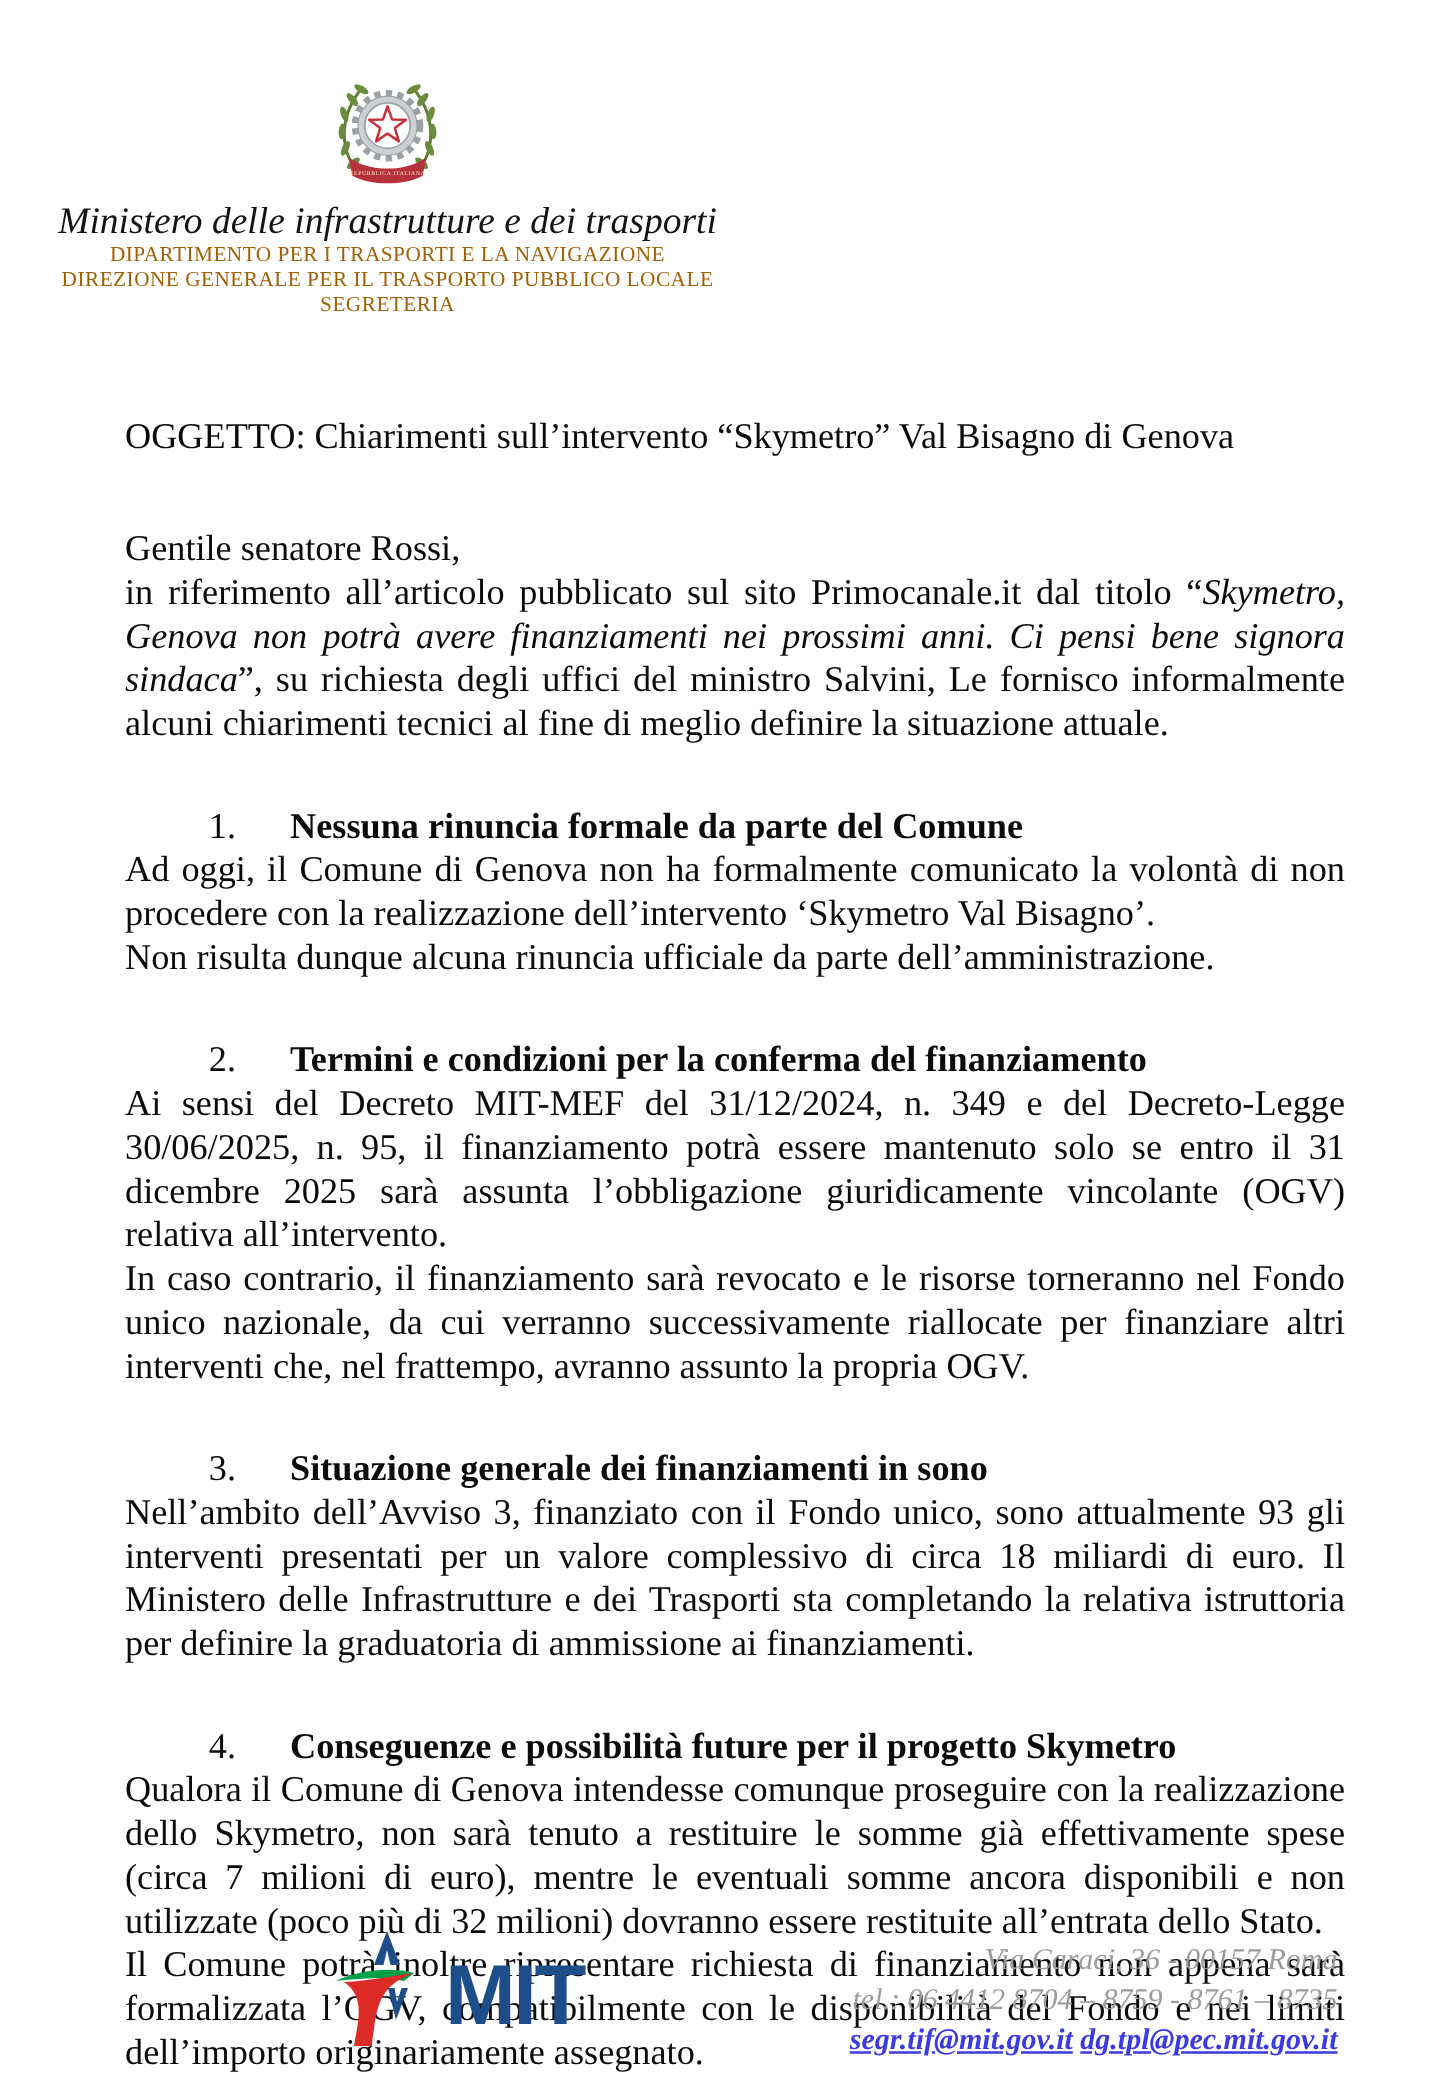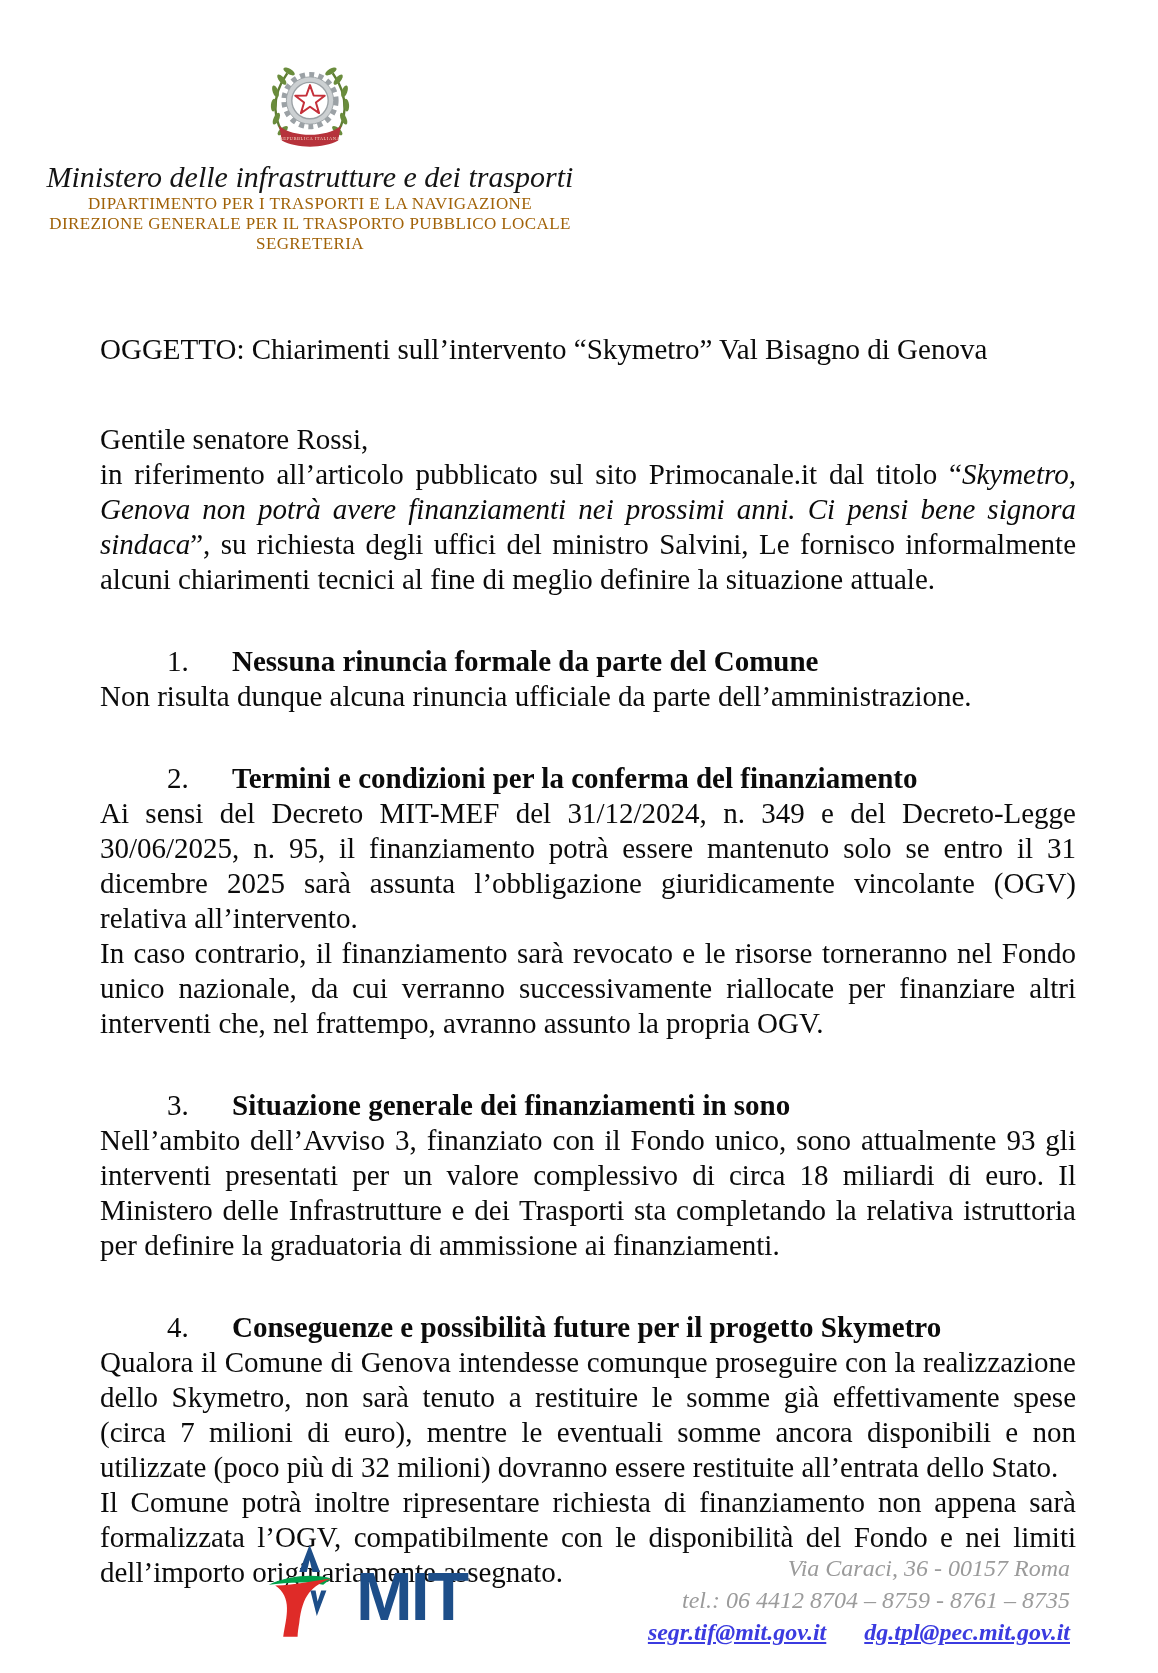--- a/index.html
+++ b/index.html
@@ -42,21 +42,21 @@
   .mit-text {
     font-family:"Liberation Sans", sans-serif; font-weight:bold;
     font-size:68px; letter-spacing:-2px; color:#1d4e89; line-height:1;
     margin-left:12px; margin-top:8px;
   }
   .contact {
     position:absolute; right:88px; top:1552px; text-align:right;
     font-style:italic; font-size:24px; line-height:32px; color:#9b9b9b;
   }
   .contact a {
-    color:#3b3be0; text-decoration:underline; font-weight:bold;margin-left:32px;
+    color:#3b3be0; text-decoration:underline; font-weight:bold;
   }
 </style>
 </head>
 <body>
 
 <div class="page">
 
   <div class="letterhead">
     <svg class="emblem" width="100" height="96" viewBox="0 0 110 104">
 
@@ -99,20 +99,21 @@
   </div>
 
   <div class="letter-body">
     <p class="subject">OGGETTO: Chiarimenti sull’intervento “Skymetro” Val Bisagno di Genova</p>
 
     <p>Gentile senatore Rossi,</p>
 
     <p class="just"><span>in riferimento all’articolo pubblicato sul sito Primocanale.it dal titolo “</span><span class="it">Skymetro, Genova non potrà avere finanziamenti nei prossimi anni. Ci pensi bene signora sindaca</span><span>”, su richiesta degli uffici del ministro Salvini, Le fornisco informalmente alcuni chiarimenti tecnici al fine di meglio definire la situazione attuale.</span></p>
 
     <div class="sec-head"><span class="sec-num">1.</span><span class="sec-ttl">Nessuna rinuncia formale da parte del Comune</span></div>
+    <p class="just">Ad oggi, il Comune di Genova non ha formalmente comunicato la volontà di non procedere con la realizzazione dell’intervento ‘Skymetro Val Bisagno’.</p>
     <p class="just">Non risulta dunque alcuna rinuncia ufficiale da parte dell’amministrazione.</p>
 
     <div class="sec-head"><span class="sec-num">2.</span><span class="sec-ttl">Termini e condizioni per la conferma del finanziamento</span></div>
     <p class="just">Ai sensi del Decreto MIT-MEF del 31/12/2024, n. 349 e del Decreto-Legge 30/06/2025, n. 95, il finanziamento potrà essere mantenuto solo se entro il 31 dicembre 2025 sarà assunta l’obbligazione giuridicamente vincolante (OGV) relativa all’intervento.</p>
     <p class="just">In caso contrario, il finanziamento sarà revocato e le risorse torneranno nel Fondo unico nazionale, da cui verranno successivamente riallocate per finanziare altri interventi che, nel frattempo, avranno assunto la propria OGV.</p>
 
     <div class="sec-head"><span class="sec-num">3.</span><span class="sec-ttl">Situazione generale dei finanziamenti in sono</span></div>
     <p class="just">Nell’ambito dell’Avviso 3, finanziato con il Fondo unico, sono attualmente 93 gli interventi presentati per un valore complessivo di circa 18 miliardi di euro. Il Ministero delle Infrastrutture e dei Trasporti sta completando la relativa istruttoria per definire la graduatoria di ammissione ai finanziamenti.</p>
 
     <div class="sec-head"><span class="sec-num">4.</span><span class="sec-ttl">Conseguenze e possibilità future per il progetto Skymetro</span></div>

